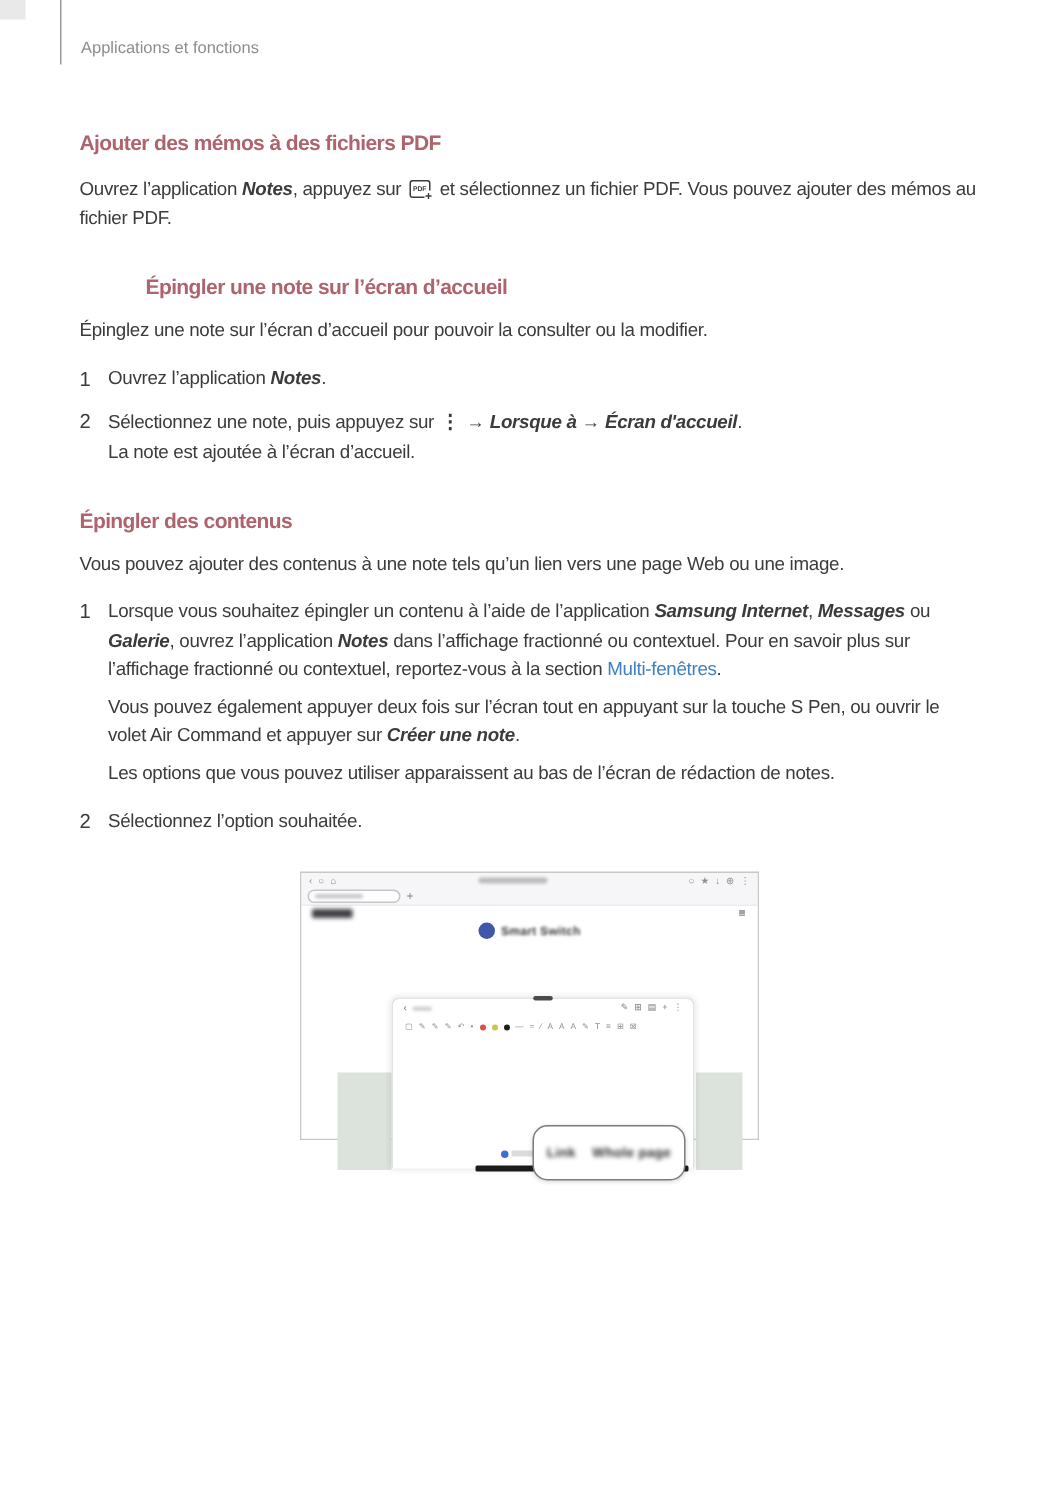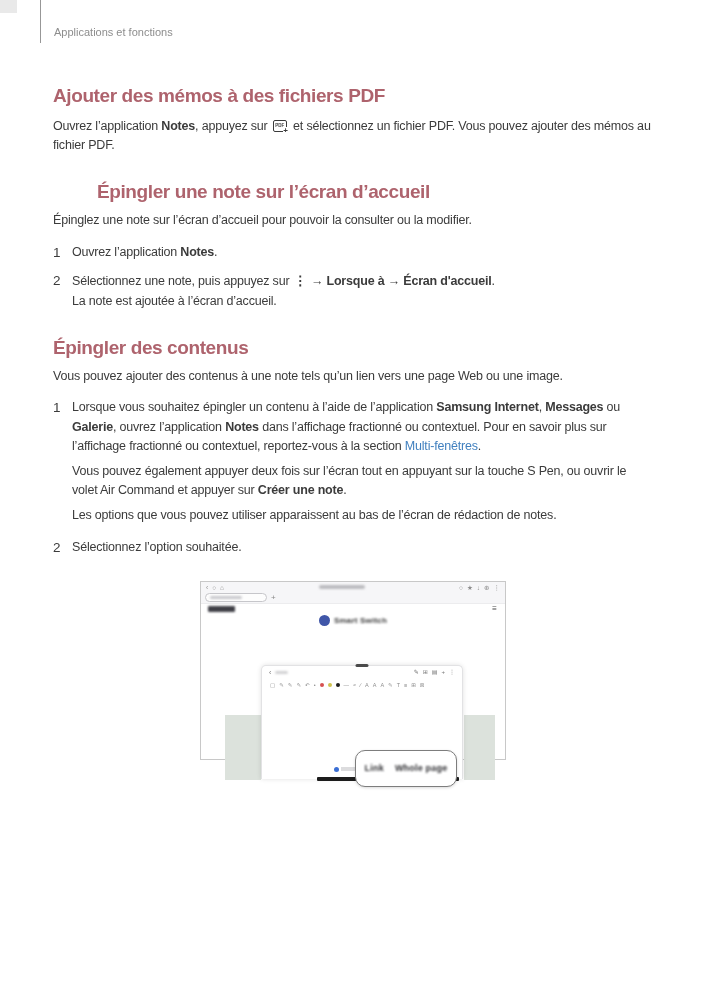--- a/index.html
+++ b/index.html
@@ -7,30 +7,30 @@
     position:relative; width:703px; height:872px; background:#ffffff;
     font-family:"Liberation Sans", sans-serif; color:#3b3b3b; overflow:hidden;
   }
   .corner-mark { position:absolute; left:0; top:0; width:17px; height:13px; background:#e9e9e9; }
   .header-rule { position:absolute; left:40px; top:0; width:1px; height:43px; background:#979797; }
   .running-header { position:absolute; left:54px; top:26px; font-size:11px; color:#8d8d8d; letter-spacing:0; }
 
   .content { position:absolute; left:53px; top:78px; width:600px; }
 
   h1 {
-    font-size:19px; line-height:23px; font-weight:700; color:#ae636d;
+    font-size:14px; line-height:23px; font-weight:700; color:#ae636d;
     margin:6px 0 0; letter-spacing:-0.4px;
   }
   h1.h-sp { margin-top:26px;margin-left:44px; }
   h1.h-sp2 { margin-top:24px; }
   .body {
     font-size:12.5px; line-height:18.5px; margin:10px 0 0; letter-spacing:-0.2px;
   }
   .intro { margin-top:8px; }
-  b { font-weight:700; }
+  b { font-weight:700;font-style:italic; }
   .link { color:#4180bf; text-decoration:none; cursor:pointer; }
 
   .step { display:flex; margin:13px 0 0; }
   .step.tight { margin-top:9px; }
   .step-num { flex:none; width:19px; font-size:13.5px; color:#3b3b3b; line-height:19.5px; }
   .step-body { flex:1; font-size:12.5px; line-height:19.5px; letter-spacing:-0.2px; }
   .step-sub { margin-top:0.5px; }
   .step-sub.gap { margin-top:5px; }
 
   

